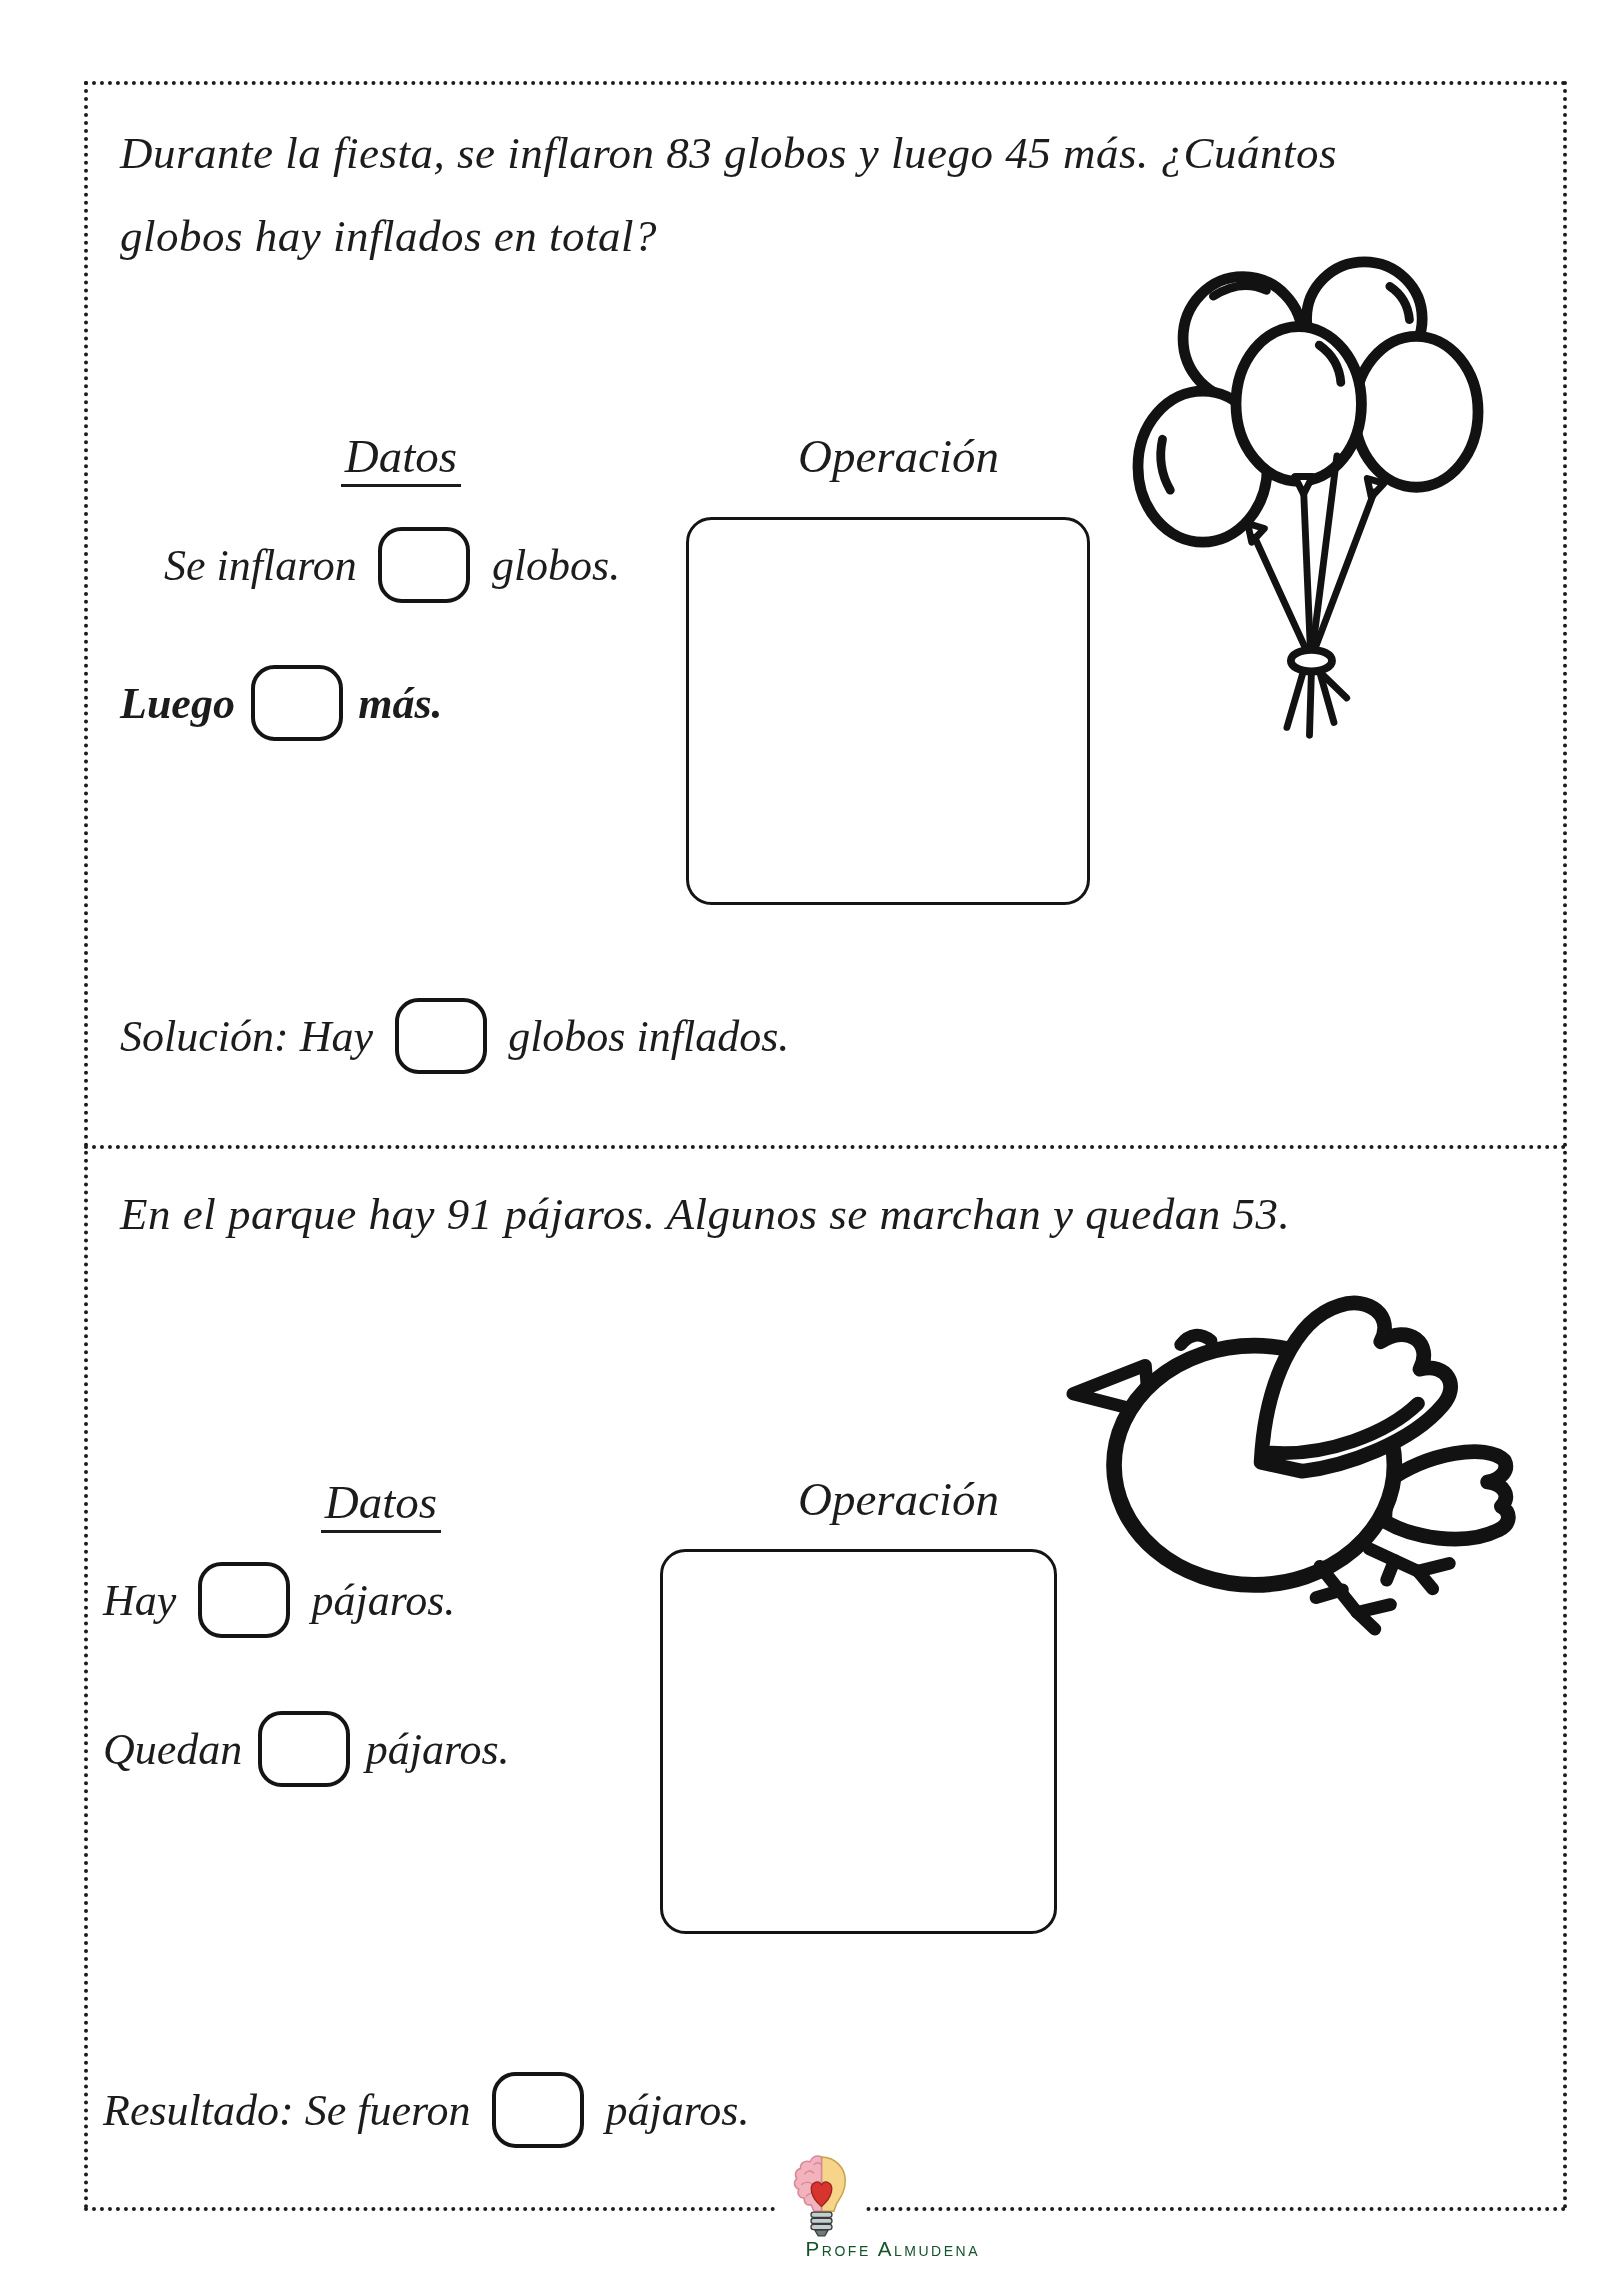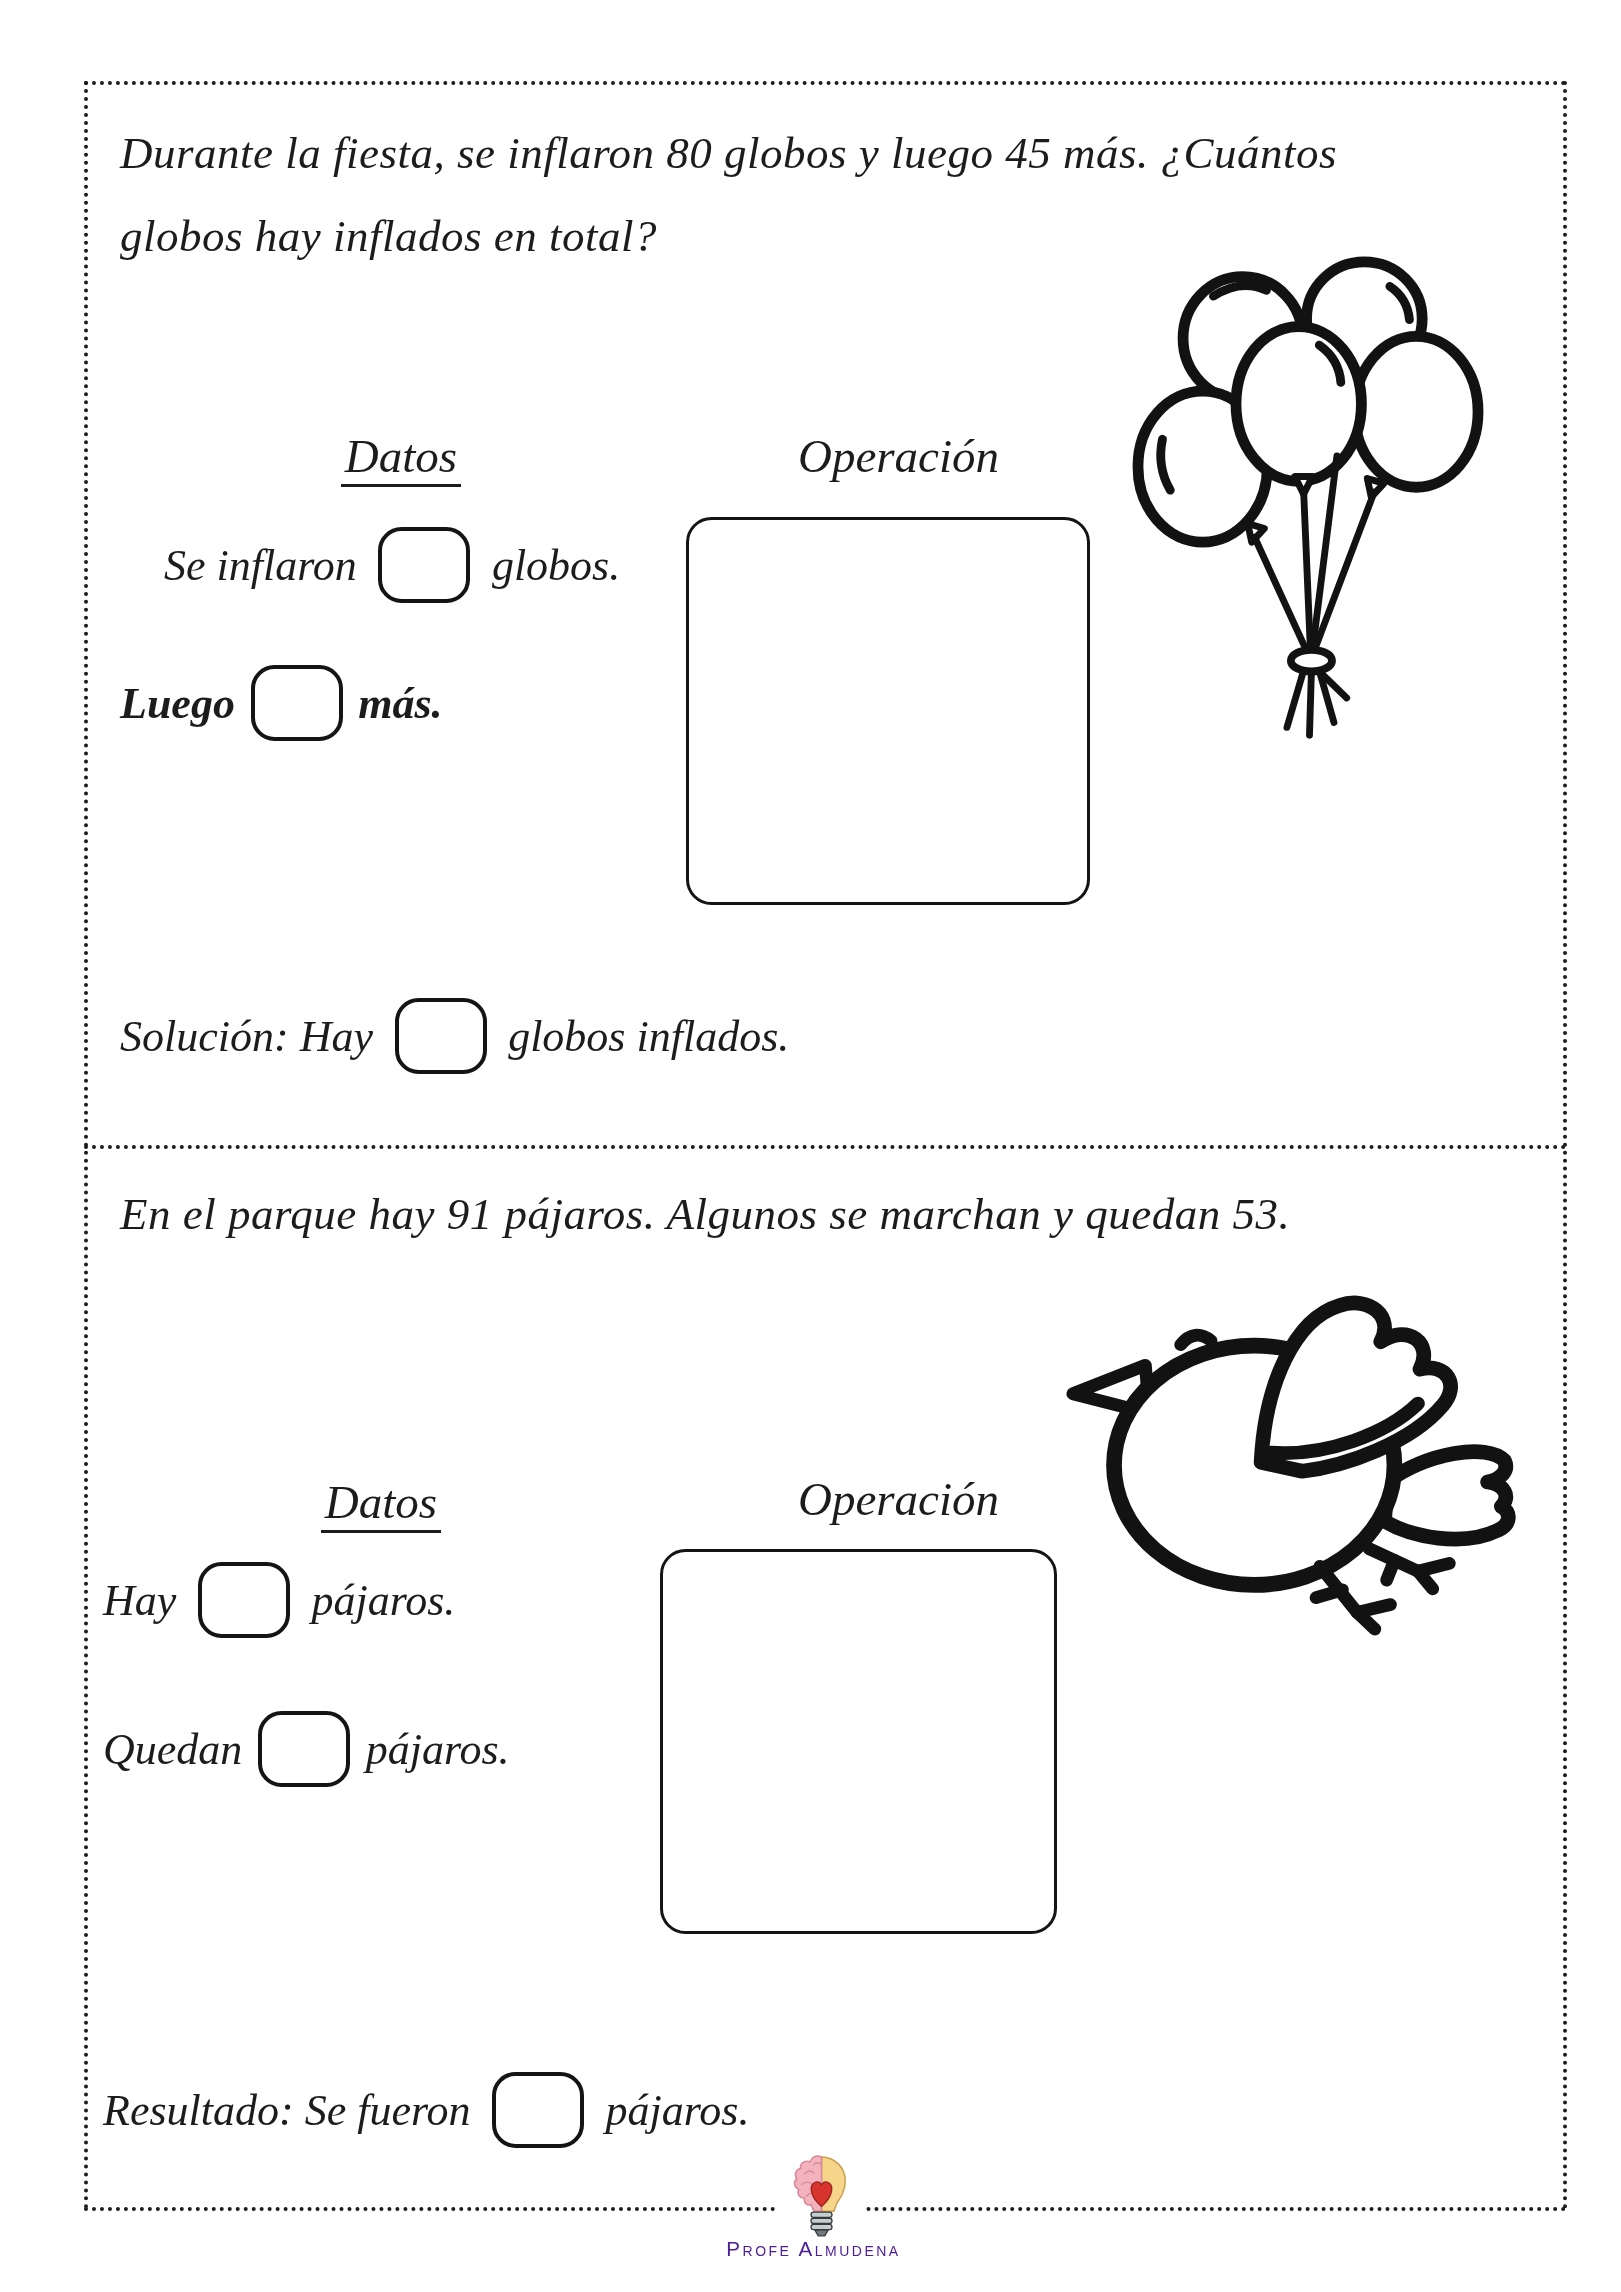--- a/index.html
+++ b/index.html
@@ -34,36 +34,36 @@
   .op-box{
     position:absolute;border:3.9px solid #141414;border-radius:25.5px;background:transparent;
     box-sizing:border-box;
   }
   .illus{position:absolute;}
   .logo-wrap{
     position:absolute;left:776px;top:2153px;width:90px;height:78px;background:#ffffff;
     display:flex;justify-content:center;align-items:flex-start;z-index:3;
   }
   .brand{
-    position:absolute;left:647px;top:2237px;width:333px;text-align:center;
+    position:absolute;left:647px;top:2237px;width:333px;text-align:right;
     font-family:"Liberation Sans",sans-serif;font-variant:small-caps;
-    font-size:20.6px;letter-spacing:2.5px;color:#4c1d95;z-index:3;
+    font-size:20.6px;letter-spacing:2.5px;color:#14532d;z-index:3;
   }
   .gap-lg{margin:0 21.6px;}
   .gap-sm{margin:0 15.7px;}
 </style>
 </head>
 <body>
 
 <div id="page">
 
   <div class="frame"></div>
   <div class="divider"></div>
 
-  <div class="statement script" style="left:120px;top:127px;">Durante la fiesta, se inflaron 80 globos y luego 45 más. ¿Cuántos</div>
+  <div class="statement script" style="left:120px;top:127px;">Durante la fiesta, se inflaron 83 globos y luego 45 más. ¿Cuántos</div>
   <div class="statement script" style="left:120px;top:210px;">globos hay inflados en total?</div>
 
   <div class="heading script" style="left:245px;top:429px;width:216px;">
     <span class="u">Datos</span>
   </div>
   <div class="heading script" style="left:725px;top:429px;width:274px;">Operación</div>
 
   <div class="op-box" style="left:686px;top:517px;width:404px;height:388px;"></div>
 
   <div class="row script" style="left:120px;top:521px;height:88px;margin-left:44px;">

